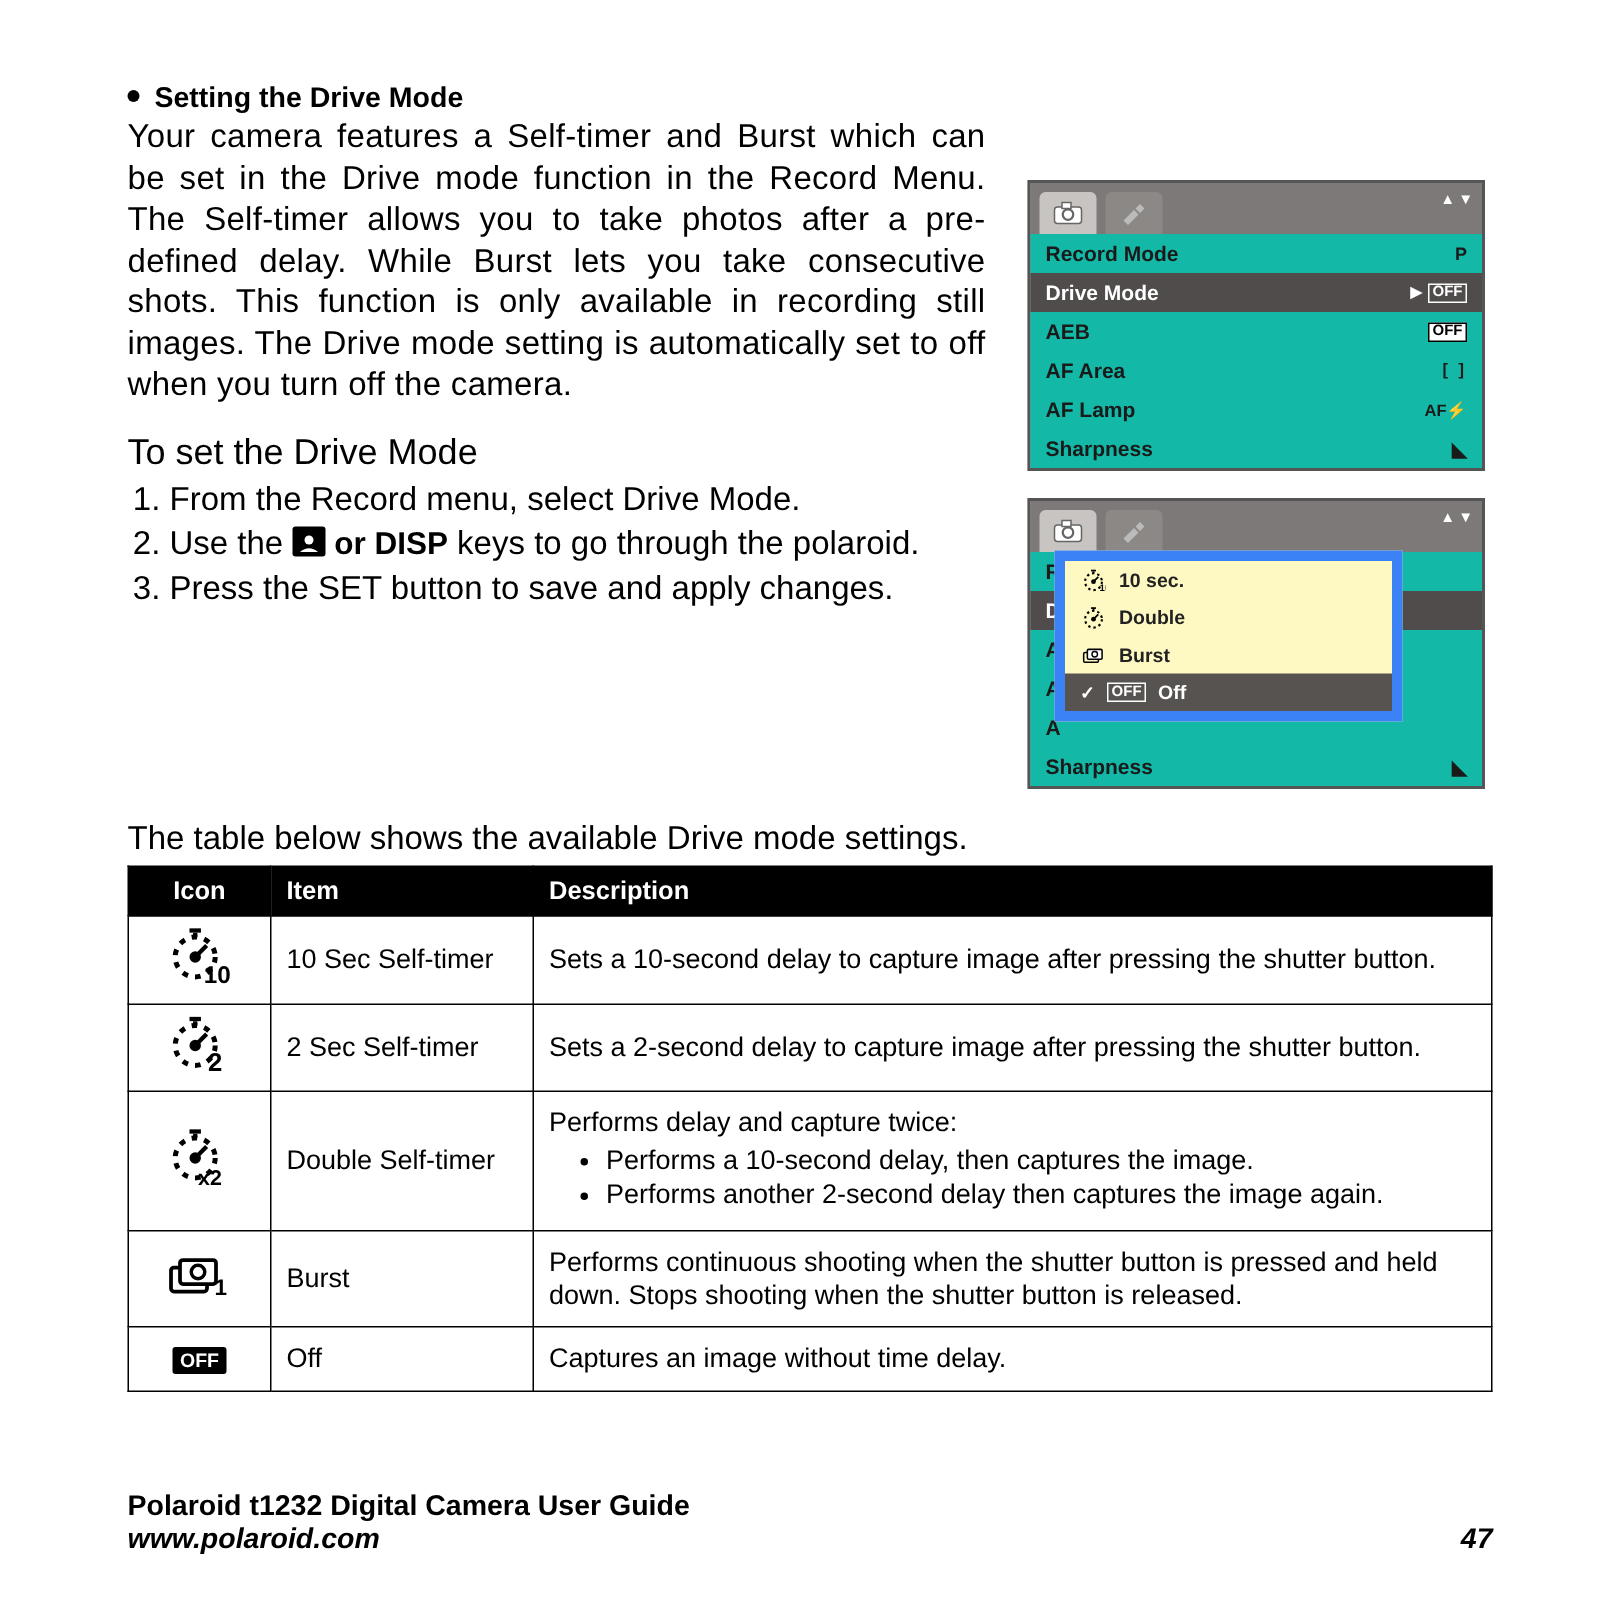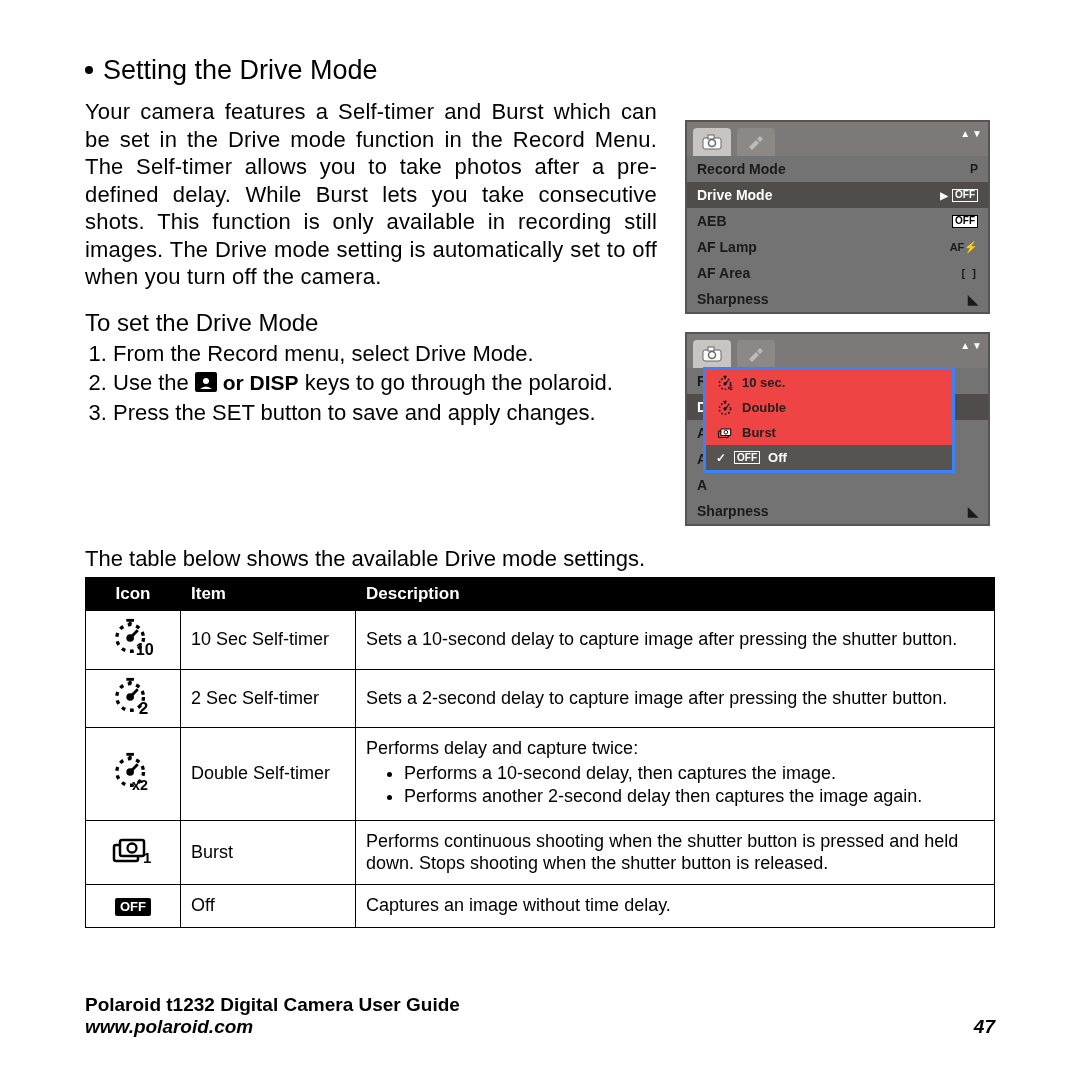--- a/index.html
+++ b/index.html
@@ -1,47 +1,47 @@
 <!DOCTYPE html>
 <html><head>
 <meta charset="utf-8">
 <style>
   * { box-sizing: border-box; margin: 0; padding: 0; }
   html, body { width: 1080px; height: 1080px; background: #fff; font-family: Arial, Helvetica, sans-serif; }
   .page { width: 1080px; height: 1080px; padding: 55px 85px 40px 85px; position: relative; }
   .content-row { display: flex; gap: 28px; }
   .col-text { flex: 1; }
   .col-imgs { width: 310px; display: flex; flex-direction: column; gap: 18px; padding-top: 65px; }
-  h2 { font-size: 27px; font-weight: normal; margin-bottom: 12px; }
+  h2 { font-size: 19px; font-weight: bold; margin-bottom: 0; }
   .bullet { display: inline-block; width: 8px; height: 8px; background: #000; border-radius: 50%; vertical-align: middle; margin-right: 10px; margin-bottom: 4px; }
   .intro { font-size: 22px; text-align: justify; line-height: 1.25; letter-spacing: 0.2px; }
   h3 { font-size: 24px; font-weight: normal; margin-top: 18px; margin-bottom: 3px; }
   ol { font-size: 22px; padding-left: 28px; line-height: 1.25; }
   ol li { text-align: justify; margin-bottom: 2px; }
   .disp { font-size: 21px; font-weight: bold; }
   .mini-icon { display: inline-block; width: 22px; height: 20px; background: #000; border-radius: 2px; color: #fff; vertical-align: middle; position: relative; top: -2px; }
   .mini-icon svg { width: 22px; height: 20px; }
   .table-intro { font-size: 22px; margin-top: 20px; margin-bottom: 5px; }
   
   .lcd { width: 305px; border: 2px solid #555; background: #b9b6b3; font-family: Arial, sans-serif; }
   .lcd-tabs { height: 34px; background: #7d7978; display: flex; align-items: flex-end; position: relative; }
   .tab { width: 38px; height: 28px; background: #c7c4c1; margin-left: 6px; border-radius: 4px 4px 0 0; display: flex; align-items: center; justify-content: center; }
   .tab.inactive { background: #8b8885; }
   .tabscroll { position: absolute; right: 4px; top: 6px; color: #fff; font-size: 10px; letter-spacing: 2px; }
   .lcd-rows { }
-  .lcd-row { height: 26px; display: flex; align-items: center; justify-content: space-between; padding: 0 10px; font-size: 14px; font-weight: bold; color: #1a1a1a; background: #737373; }
+  .lcd-row { height: 26px; display: flex; align-items: center; justify-content: space-between; padding: 0 10px; font-size: 14px; font-weight: bold; color: #1a1a1a; background: #14b8a6; }
   .lcd-row.hi { background: #4f4c4b; color: #fff; }
   .lcd-row .rval { font-size: 12px; display: flex; align-items: center; gap: 4px; }
   .pbox { display: inline-flex; align-items: center; justify-content: center; border: 1.5px solid #000; font-size: 10px; font-weight: bold; padding: 0 2px; height: 13px; line-height: 10px; background: #fff; color: #000; }
   .pboxw { border-color: #fff; background: transparent; color: #fff; }
   .bigP { font-size: 22px; font-weight: bold; }
   .tri { font-size: 10px; }
   
   .popup { position: relative; }
-  .popup-box { position: absolute; left: 16px; top: 33px; width: 252px; background: #ef4444; border: 3px solid #3b82f6; }
+  .popup-box { position: absolute; left: 16px; top: 33px; width: 232px; background: #fef9c3; border: 7px solid #3b82f6; }
   .popup-row { height: 25px; display: flex; align-items: center; gap: 8px; padding: 0 10px; font-size: 13px; font-weight: bold; color: #222; }
   .popup-row.sel { background: #565351; color: #fff; }
   .chk { font-size: 12px; }
   .picon { width: 18px; height: 16px; display: inline-flex; align-items: center; justify-content: center; font-size: 13px; }
   
   table.dm { width: 100%; border-collapse: collapse; font-size: 18px; }
   table.dm th { background: #000; color: #fff; font-weight: bold; font-size: 17px; text-align: left; padding: 6px 10px; border: 1px solid #000; margin-top: 40px; }
   table.dm th:first-child { width: 95px; text-align: center; }
   table.dm th:nth-child(2) { width: 175px; }
   table.dm td { border: 1px solid #000; padding: 10px 10px; vertical-align: middle; font-size: 18px; line-height: 1.2; }
@@ -130,26 +130,26 @@
                 <span class="pbox pboxw">OFF</span>
               </span>
             </div>
           <div class="lcd-row">
               <span>AEB</span>
               <span class="rval">
                 <span class="pbox">OFF</span>
               </span>
             </div>
           <div class="lcd-row">
+              <span>AF Area</span>
+              <span class="rval" style="font-size:11px;letter-spacing:2px;">[ ]</span>
+            </div>
+          <div class="lcd-row">
               <span>AF Lamp</span>
               <span class="rval" style="font-size:11px;">AF⚡</span>
-            </div>
-          <div class="lcd-row">
-              <span>AF Area</span>
-              <span class="rval" style="font-size:11px;letter-spacing:2px;">[ ]</span>
             </div>
           <div class="lcd-row">
               <span>Sharpness</span>
               <span class="rval" style="font-size:13px;">◣</span>
             </div>
         </div>
       </div>
 
       <div class="lcd popup">
         <div class="lcd-tabs">

